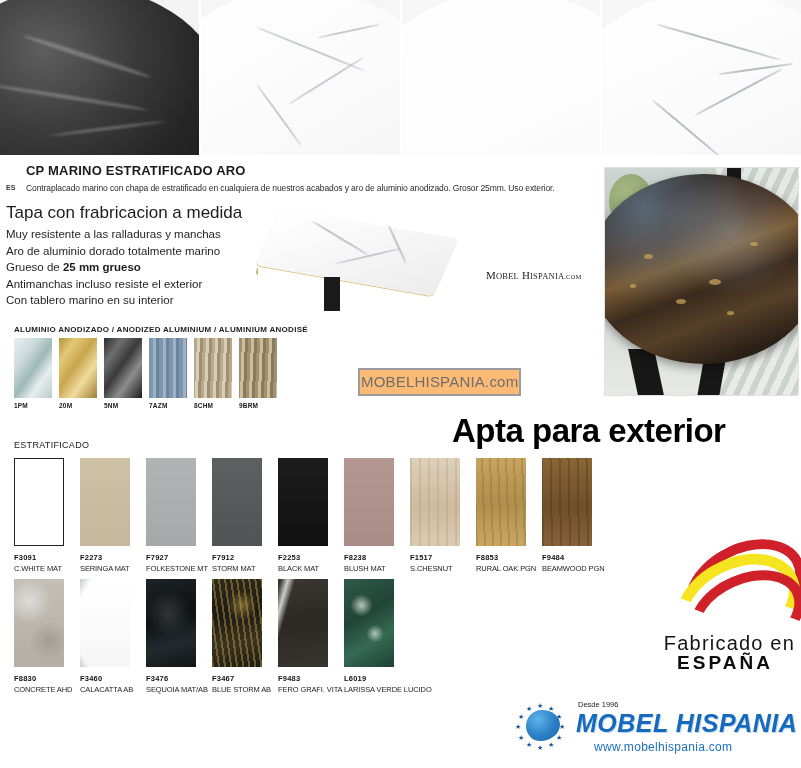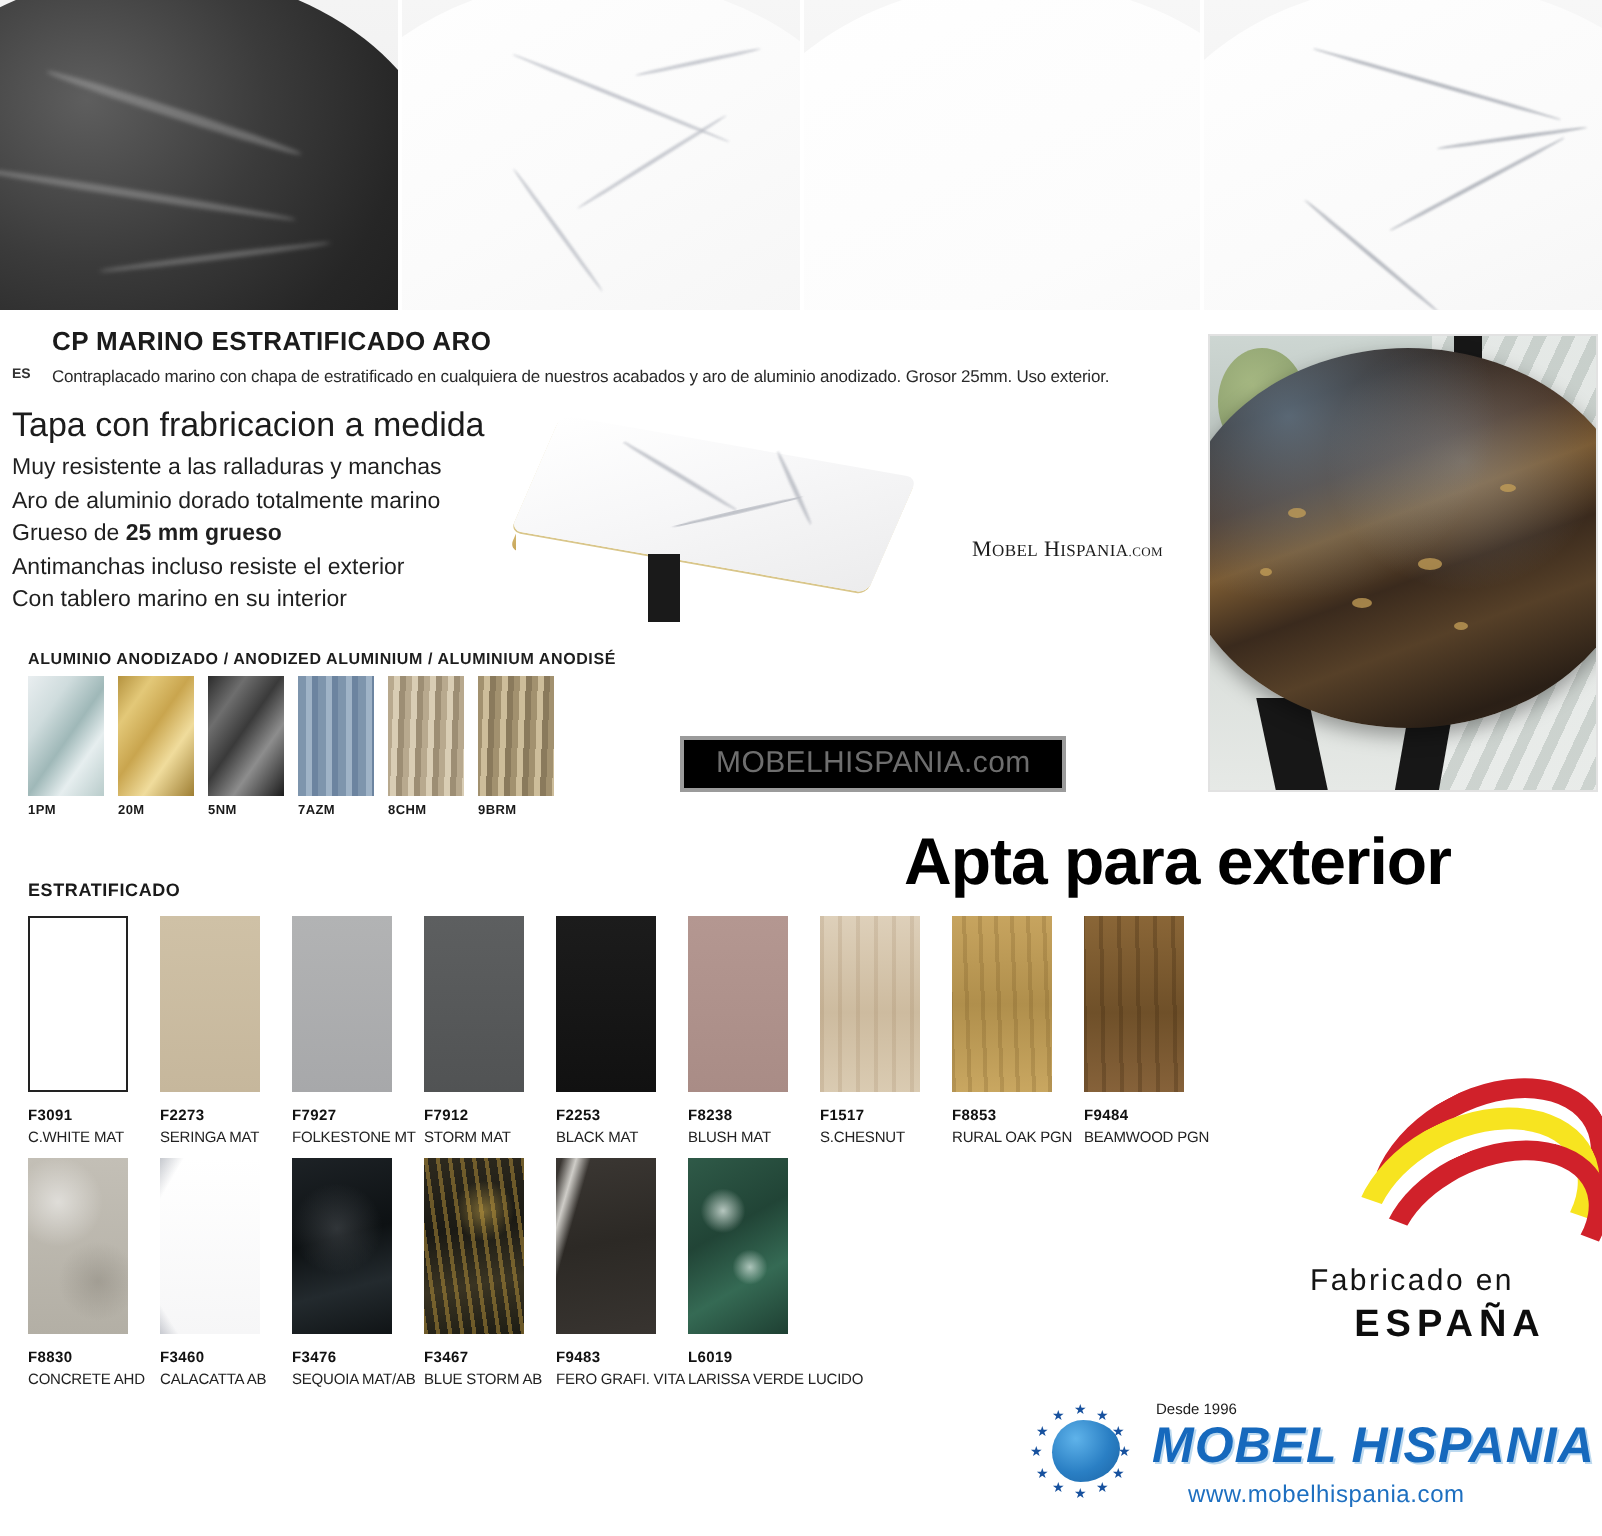--- a/index.html
+++ b/index.html
@@ -100,26 +100,26 @@
   .alu-sw{width:38px;height:60px;}
   .alu-lab{margin-top:4px;font-size:6.5px;font-weight:700;color:#1a1a1a;letter-spacing:.2px;}
   .a1{background:linear-gradient(125deg,#e9eef0 0%,#cfdcdd 28%,#9fb8b8 52%,#e6eeef 72%,#b9cccb 100%);}
   .a2{background:linear-gradient(125deg,#b5933f 0%,#e3c878 22%,#c9a54e 45%,#f0dc9c 68%,#9e7e33 100%);}
   .a3{background:linear-gradient(125deg,#2b2b2b 0%,#6e6e6e 24%,#3a3a3a 46%,#8d8d8d 68%,#1b1b1b 100%);}
   .a4{background:repeating-linear-gradient(90deg,#7e95ad 0px,#7e95ad 4px,#9fb3c7 4px,#9fb3c7 7px,#6c84a0 7px,#6c84a0 10px);}
   .a5{background:repeating-linear-gradient(92deg,#b8a98e 0px,#b8a98e 3px,#d9cdb4 3px,#d9cdb4 6px,#9d8e74 6px,#9d8e74 9px);}
   .a6{background:repeating-linear-gradient(92deg,#a2916f 0px,#a2916f 3px,#cdbd9a 3px,#cdbd9a 6px,#8a7a5c 6px,#8a7a5c 9px);}
 
   
-  .wm-box{position:absolute;left:340px;top:368px;padding:3px 16px;border:2px solid #9b9b9b;background:#000000;}
+  .wm-box{position:absolute;left:358px;top:368px;padding:3px 1px;border:2px solid #9b9b9b;background:#fdba74;}
   .wm-box span{font-size:15px;color:#6e6e6e;letter-spacing:.2px;}
   .claim{position:absolute;left:452px;top:412px;font-size:33px;font-weight:700;color:#000000;letter-spacing:-.5px;white-space:nowrap;}
 
   
-  .lam-head{position:absolute;left:14px;top:440px;font-size:9px;font-weight:700;letter-spacing:.3px;color:#1a1a1a;}
+  .lam-head{position:absolute;left:14px;top:440px;font-size:9px;font-weight:400;letter-spacing:.3px;color:#1a1a1a;}
   .lam-grid{position:absolute;left:14px;top:458px;display:grid;grid-template-columns:repeat(9,66px);row-gap:6px;}
   .lam-cell{width:66px;}
   .lam-sw{width:50px;height:88px;background:#ddd;}
   .lam-sw.bordered{border:1px solid #222;width:48px;height:86px;}
   .lam-code{margin-top:7px;font-size:7.5px;font-weight:700;color:#111;letter-spacing:.2px;}
   .lam-name{margin-top:2px;font-size:7.5px;color:#222;letter-spacing:-.1px;white-space:nowrap;}
 
   .sw-white{background:#ffffff;}
   .sw-seringa{background:linear-gradient(180deg,#cfc1a6 0%,#c6b79c 100%);}
   .sw-folkestone{background:linear-gradient(180deg,#b2b3b4 0%,#a7a8aa 100%);}
@@ -161,21 +161,21 @@
   
   .spain{position:absolute;left:655px;top:540px;width:140px;height:140px;}
   .flagwrap{position:absolute;left:10px;top:0;width:125px;height:92px;}
   .stroke{position:absolute;border-radius:50%;}
   .sp-red1{left:16px;top:4px;width:108px;height:70px;
      border:10px solid transparent;border-top-color:#d0212a;border-right-color:#d0212a;transform:rotate(-28deg);}
   .sp-yel{left:8px;top:18px;width:108px;height:70px;
      border:11px solid transparent;border-top-color:#f7e420;border-right-color:#f7e420;transform:rotate(-26deg);}
   .sp-red2{left:22px;top:34px;width:100px;height:62px;
      border:10px solid transparent;border-top-color:#d0212a;border-right-color:#d0212a;transform:rotate(-24deg);}
-  .fab{position:absolute;left:0;top:92px;width:140px;text-align:left;font-size:15px;color:#141414;letter-spacing:1.2px;}
+  .fab{position:absolute;left:0;top:92px;width:140px;text-align:right;font-size:20px;color:#141414;letter-spacing:1.2px;}
   .esp{position:absolute;left:0;top:112px;width:140px;text-align:center;font-size:19px;font-weight:700;color:#0d0d0d;letter-spacing:3px;}
 
   
   .logo{position:absolute;left:516px;top:700px;width:280px;height:60px;}
   .logo-map{position:absolute;left:0;top:2px;width:52px;height:48px;}
   .eu-star{position:absolute;width:6px;height:6px;color:#17519e;font-size:7px;line-height:6px;}
   .map-blob{position:absolute;left:10px;top:8px;width:34px;height:31px;
      background:radial-gradient(circle at 35% 30%,#5fb3ea 0%,#2a7fc4 55%,#1b62a3 100%);
      border-radius:46% 54% 58% 42% / 52% 46% 54% 48%;}
   .desde{position:absolute;left:62px;top:0px;font-size:7.5px;color:#1c1c1c;}

